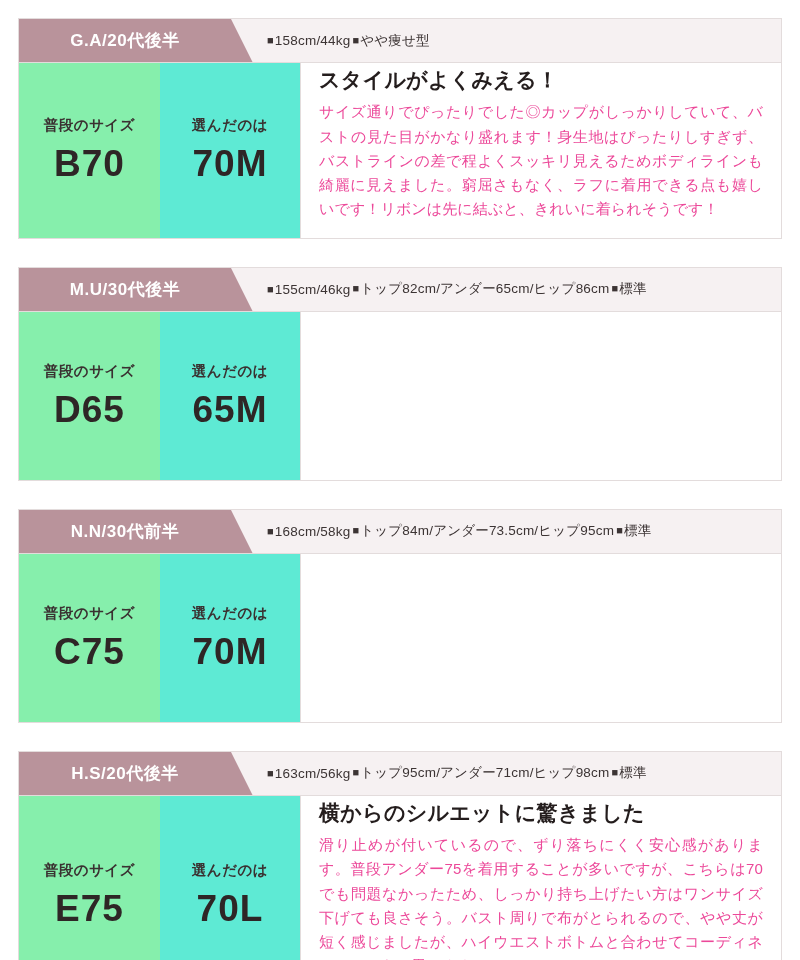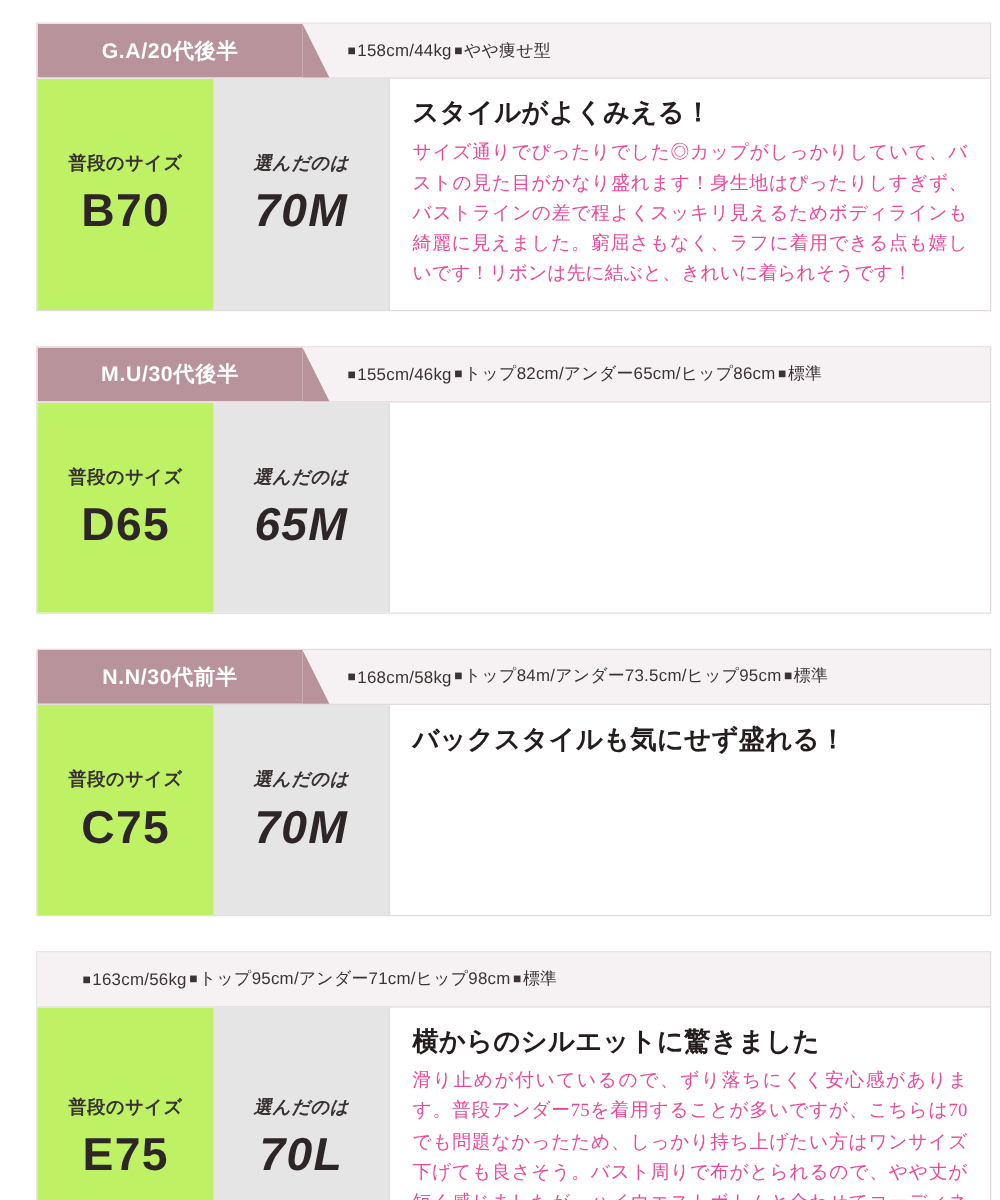--- a/index.html
+++ b/index.html
@@ -9,21 +9,21 @@
     background: #ffffff;
     font-family: "Liberation Sans", sans-serif;
   }
   body {
     padding: 18px 18px 24px 18px;
     width: 800px;
   }
 
   .review-card {
     width: 764px;
-    margin: 0 0 28px 11px;
+    margin: 0 0 28px 0;
     border: 1px solid #e3dcdc;
     background: #ffffff;
   }
   .review-card:last-child { margin-bottom: 0; }
 
   
   .card-head {
     display: flex;
     align-items: stretch;
     height: 44px;
@@ -82,46 +82,44 @@
   .size-cell {
     width: 141px;
     flex: 0 0 141px;
     padding: 12px 4px 14px 4px;
     display: flex;
     flex-direction: column;
     align-items: center;
     justify-content: center;
     text-align: center;
   }
-  .size-usual { background: #bef264; }
+  .size-usual { background: #86efac; }
   .size-chosen {
-    background: #e5e5e5;
+    background: #5eead4;
     border-right: 1px solid #e3dcdc;
-    font-style: italic;
   }
   .size-label {
     font-size: 14.5px;
     font-weight: bold;
     color: #3a3131;
     margin-bottom: 10px;
     letter-spacing: 0.5px;
   }
   .size-value {
     font-size: 37px;
     font-weight: bold;
     color: #2e2626;
     line-height: 1;
     letter-spacing: 1px;
     text-align: right;
   }
 
   .text-cell {
     flex: 1;
-    padding: 14px 18px 16px 18px;
-    font-family: Liberation Serif, serif;
+    padding: 4px 18px 16px 18px;
   }
   .review-title {
     font-size: 21px;
     font-weight: bold;
     color: #241d1d;
     margin: 0 0 7px 0;
     line-height: 1.25;
     letter-spacing: 0.3px;
   }
   .review-body {
@@ -192,26 +190,26 @@
       <div class="card-body">
         <div class="size-cell size-usual">
           <div class="size-label">普段のサイズ</div>
           <div class="size-value">C75</div>
         </div>
         <div class="size-cell size-chosen">
           <div class="size-label">選んだのは</div>
           <div class="size-value">70M</div>
         </div>
         <div class="text-cell">
-          <p class="review-title">バックスタイルも気にせず盛れる！</p>
-        </div>
-      </div>
-    </div>
-    <div class="review-card">
-      <div class="card-head">
+        </div>
+      </div>
+    </div>
+    <div class="review-card">
+      <div class="card-head">
+        <div class="head-name">H.S/20代後半</div>
         <div class="head-specs">
           <span class="spec">163cm/56kg</span>
           <span class="spec">トップ95cm/アンダー71cm/ヒップ98cm</span>
           <span class="spec">標準</span>
         </div>
       </div>
       <div class="card-body">
         <div class="size-cell size-usual">
           <div class="size-label">普段のサイズ</div>
           <div class="size-value">E75</div>

